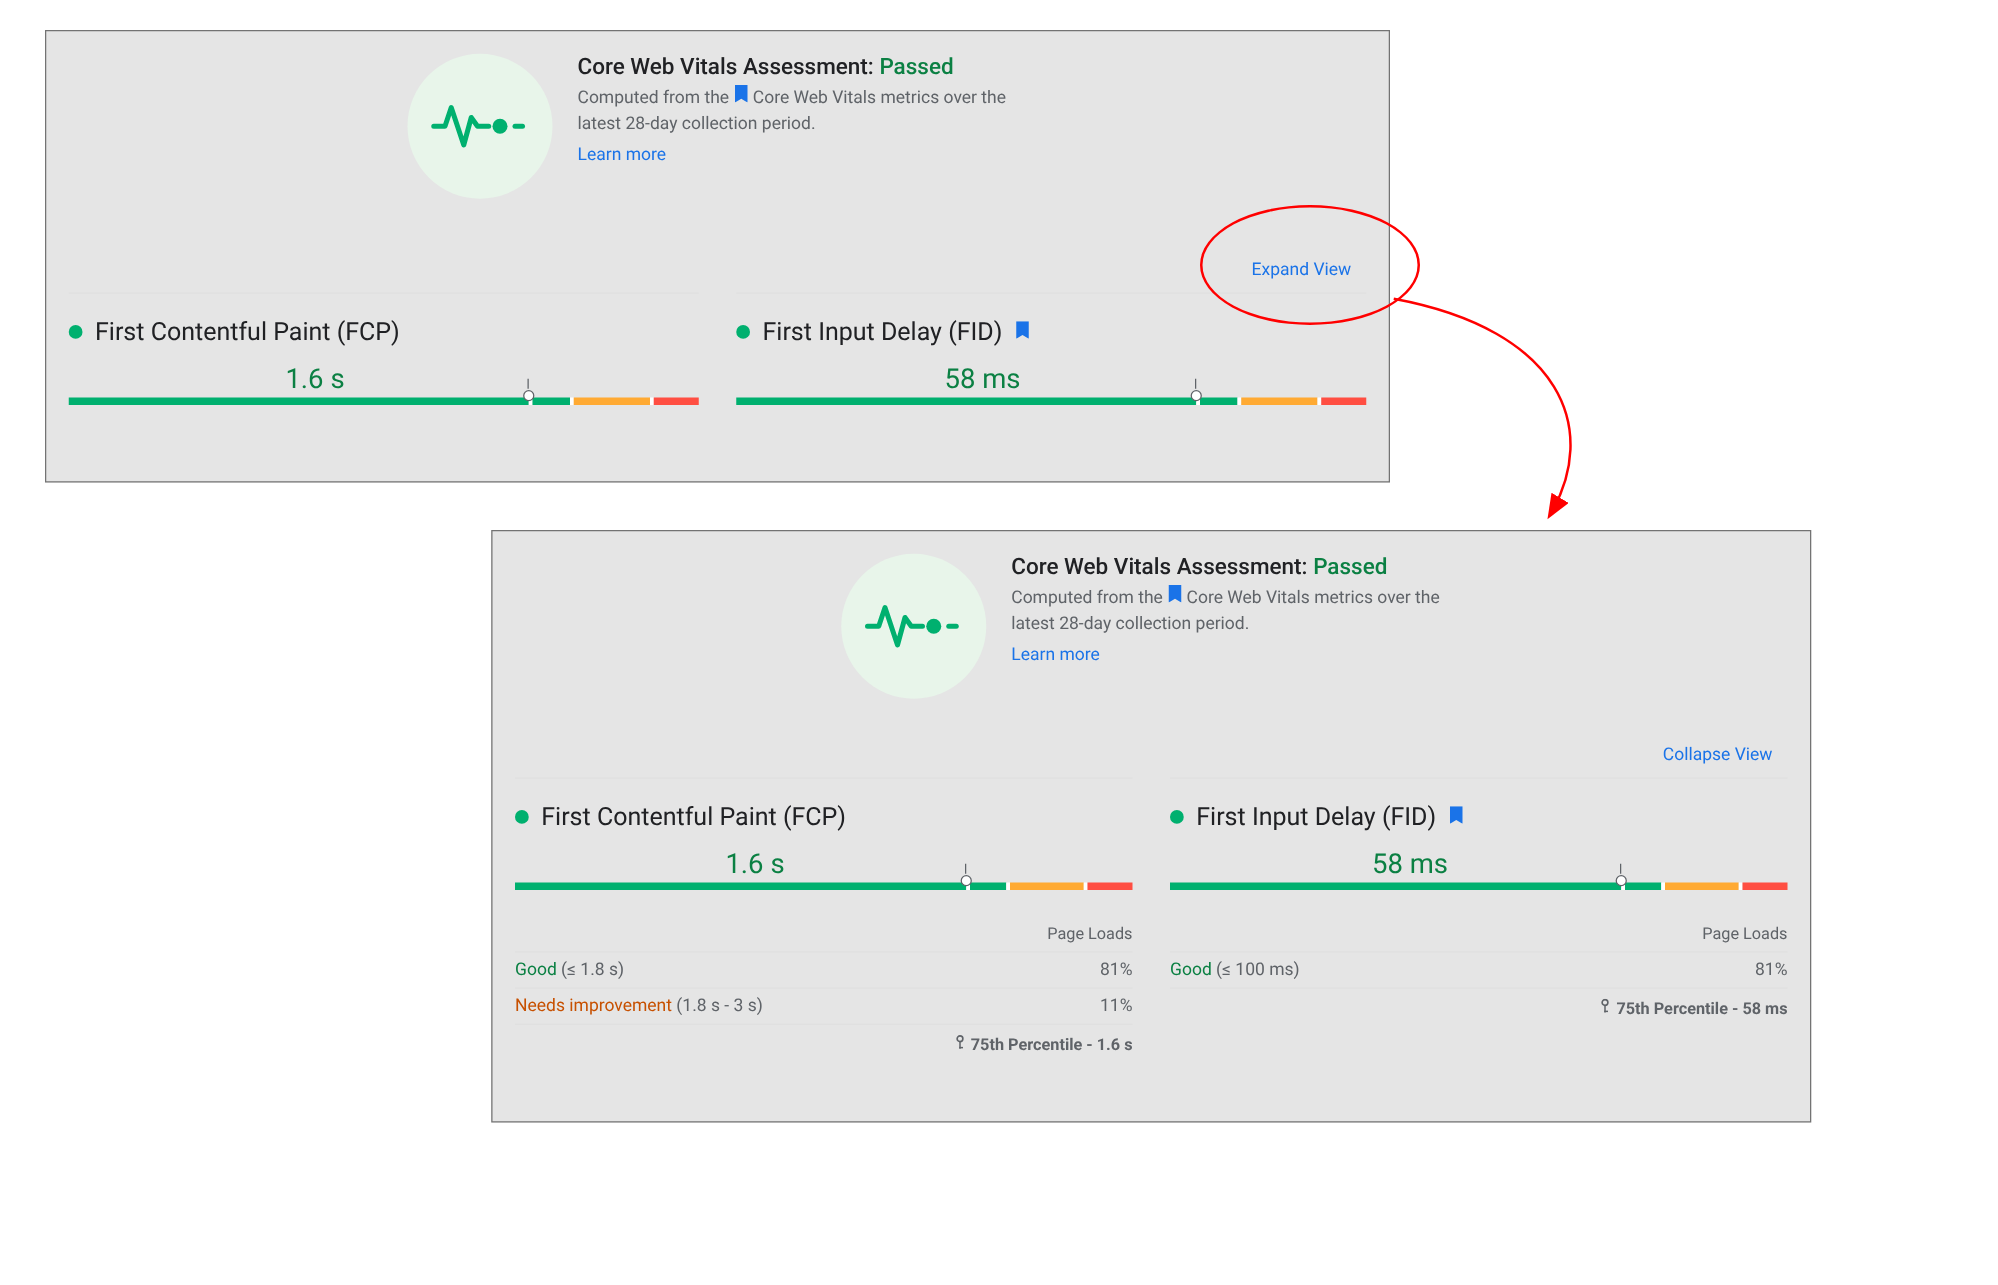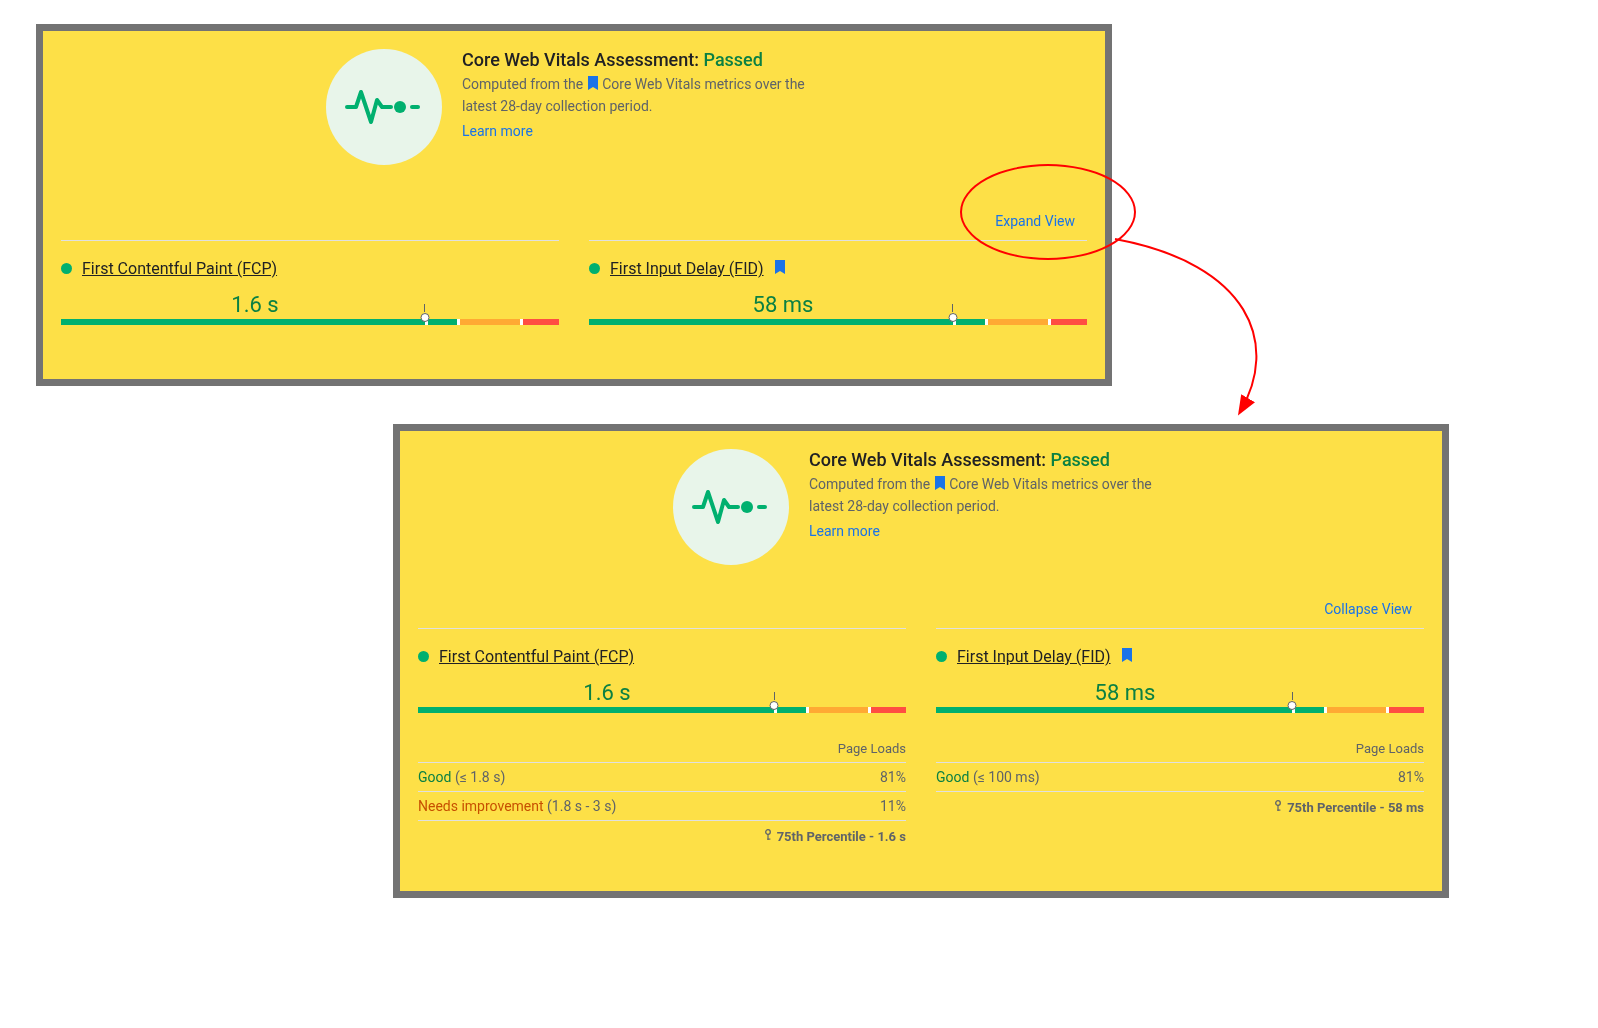--- a/index.html
+++ b/index.html
@@ -6,22 +6,22 @@
     body {
       font-family: Roboto, Arial, sans-serif;
       background: #fff;
       width: 1598px;
       height: 1028px;
       position: relative;
       color: #202124;
     }
     .panel {
       position: absolute;
-      border: 7px solid #737373;
-      background: #fde047;
+      border: 1px solid #737373;
+      background: #e5e5e5;
     }
     .panel1 {
       left: 36px; top: 24px;
       width: 1076px; height: 362px;
     }
     .panel2 {
       left: 393px; top: 424px;
       width: 1056px; height: 474px;
     }
     .header {
@@ -48,21 +48,21 @@
     .head-title .passed { color: #0b8043; }
     .head-desc { color: #5f6368; font-size: 14px; margin-top: 4px; line-height: 1.5; }
     .bookmark-icon { color:#1a73e8; display:inline-block; vertical-align:middle; }
     .learn-more { color:#1a73e8; font-size:14px; margin-top:6px; cursor:pointer; display:inline-block; }
     .toggle-row { text-align:right; padding: 0 30px 10px 0; }
     .toggle-link { color:#1a73e8; font-size:14px; cursor:pointer; }
     .metrics-row { display:flex; gap:30px; padding: 0 18px 20px 18px; }
     .metric { flex:1; border-top:1px solid #e0e0e0; padding-top:18px; }
     .metric-header { display:flex; align-items:center; gap:10px; }
     .status-dot { width:11px; height:11px; border-radius:50%; background:#00b06f; flex-shrink:0; }
-    .metric-name { font-size:16px; text-decoration:underline; color:#202124; cursor:pointer; }
+    .metric-name { font-size:20px; color:#202124; cursor:pointer; }
     .metric-value { text-align:center; font-size:22px; color:#0b8043; font-weight:400; margin-top:14px; padding-right:110px; position:relative; }
     .bar-wrap { position:relative; margin-top:2px; height:20px; }
     .bar { display:flex; height:6px; border-radius:0; overflow:visible; }
     .seg-green { background:#00b06f; }
     .seg-green2 { background:#00b06f; }
     .seg-orange { background:#fa3; }
     .seg-red { background:#ff4e42; }
     .marker {
       position:absolute; top:-6px; width:9px; height:9px; border-radius:50%;
       background:#fff; border:1px solid #5f6368; transform:translateX(-50%);

